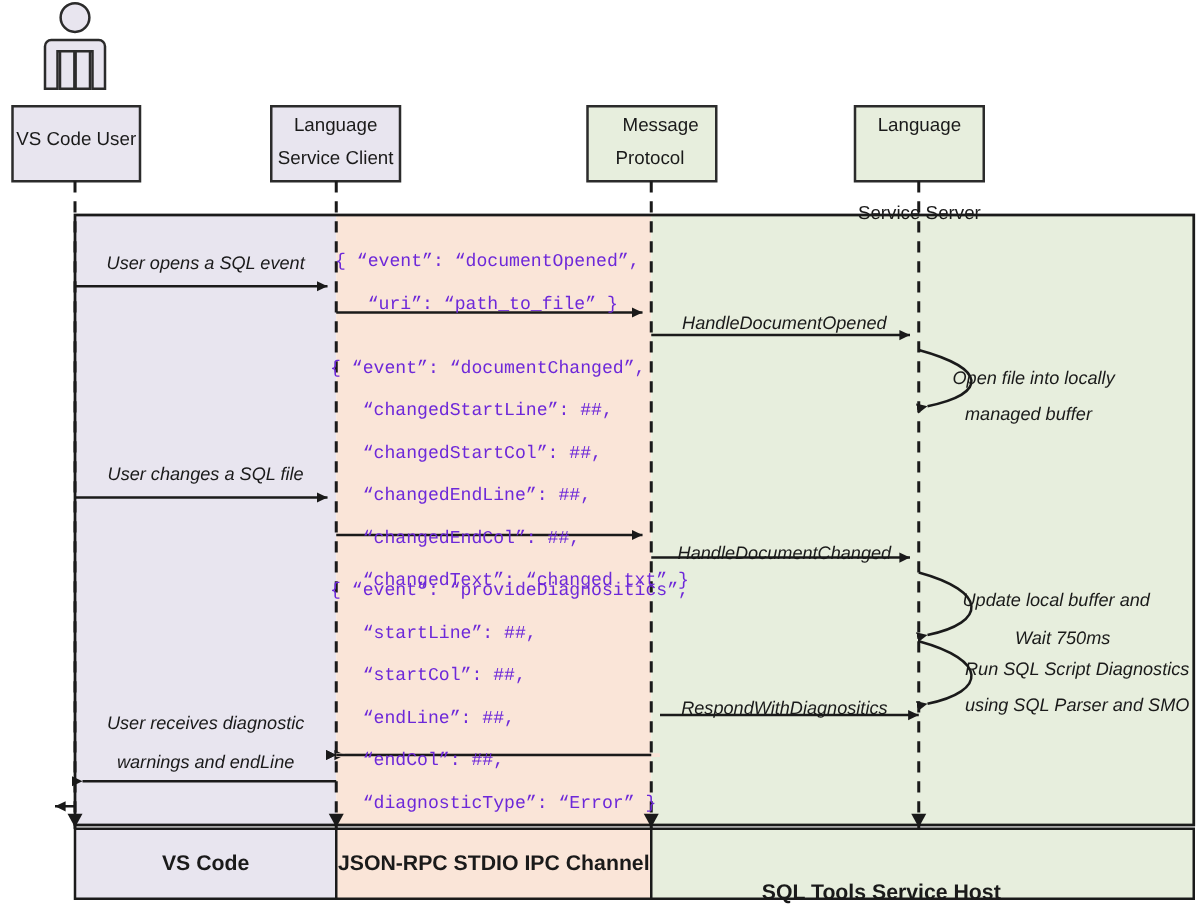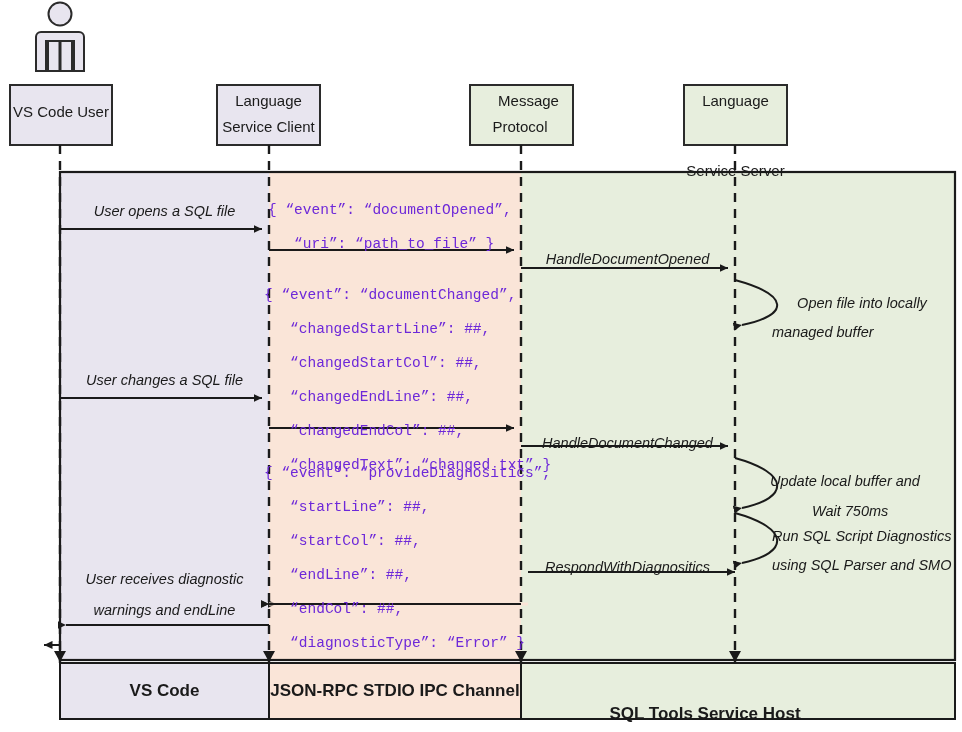--- a/index.html
+++ b/index.html
@@ -105,21 +105,21 @@
 
   <div class="lbl hdr" style="left:217px; top:88px;  width:103px;">Language</div>
   <div class="lbl hdr" style="left:217px; top:114px; width:103px;">Service Client</div>
 
   <div class="lbl hdr" style="left:470px; top:88px;  width:117px;">Message</div>
   <div class="lbl hdr" style="left:470px; top:114px; width:100px;">Protocol</div>
 
   <div class="lbl hdr" style="left:684px; top:88px;  width:103px;">Language</div>
   <div class="lbl hdr" style="left:684px; top:114px; width:103px;margin-top:44px;">Service Server</div>
 
-  <div class="lbl msg" style="left:62px;  top:198px; width:205px;">User opens a SQL file</div>
+  <div class="lbl msg" style="left:62px;  top:198px; width:205px;">User opens a SQL event</div>
   <div class="lbl msg" style="left:62px;  top:367px; width:205px;">User changes a SQL file</div>
   <div class="lbl msg" style="left:62px;  top:566px; width:205px;">User receives diagnostic</div>
   <div class="lbl msg" style="left:62px;  top:597px; width:205px;">warnings and endLine</div>
 
   <div class="lbl msg" style="left:524px; top:246px; width:207px;">HandleDocumentOpened</div>
   <div class="lbl msg" style="left:524px; top:430px; width:207px;">HandleDocumentChanged</div>
   <div class="lbl msg" style="left:524px; top:554px; width:207px;">RespondWithDiagnositics</div>
 
   <div class="lbl code" style="left:268px; top:193px;">{ “event”: “documentOpened”,</div>
   <div class="lbl code" style="left:268px; top:227px;">   “uri”: “path_to_file” }</div>
@@ -131,21 +131,21 @@
   <div class="lbl code" style="left:264px; top:414px;">   “changedEndCol”: ##,</div>
   <div class="lbl code" style="left:264px; top:448px;">   “changedText”: “changed txt” }</div>
 
   <div class="lbl code" style="left:264px; top:456px;">{ “event”: “provideDiagnositics”,</div>
   <div class="lbl code" style="left:264px; top:490px;">   “startLine”: ##,</div>
   <div class="lbl code" style="left:264px; top:524px;">   “startCol”: ##,</div>
   <div class="lbl code" style="left:264px; top:558px;">   “endLine”: ##,</div>
   <div class="lbl code" style="left:264px; top:592px;">   “endCol”: ##,</div>
   <div class="lbl code" style="left:264px; top:626px;">   “diagnosticType”: “Error” }</div>
 
-  <div class="lbl note" style="left:762px; top:288px; width:200px; text-align:center;">Open file into locally</div>
+  <div class="lbl note" style="left:762px; top:288px; width:200px; text-align:left;">Open file into locally</div>
   <div class="lbl note" style="left:772px; top:317px; width:200px; text-align:left;">managed buffer</div>
 
   <div class="lbl note" style="left:770px; top:466px; width:200px; text-align:left;">Update local buffer and</div>
   <div class="lbl note" style="left:812px; top:496px; width:200px; text-align:left;">Wait 750ms</div>
 
   <div class="lbl note" style="left:772px; top:521px; width:200px; text-align:left;">Run SQL Script Diagnostics</div>
   <div class="lbl note" style="left:772px; top:550px; width:200px; text-align:left;">using SQL Parser and SMO</div>
 
   <div class="lbl band-lbl" style="left:60px;  top:663px; width:209px;">VS Code</div>
   <div class="lbl band-lbl" style="left:269px; top:663px; width:252px;">JSON-RPC STDIO IPC Channel</div>

